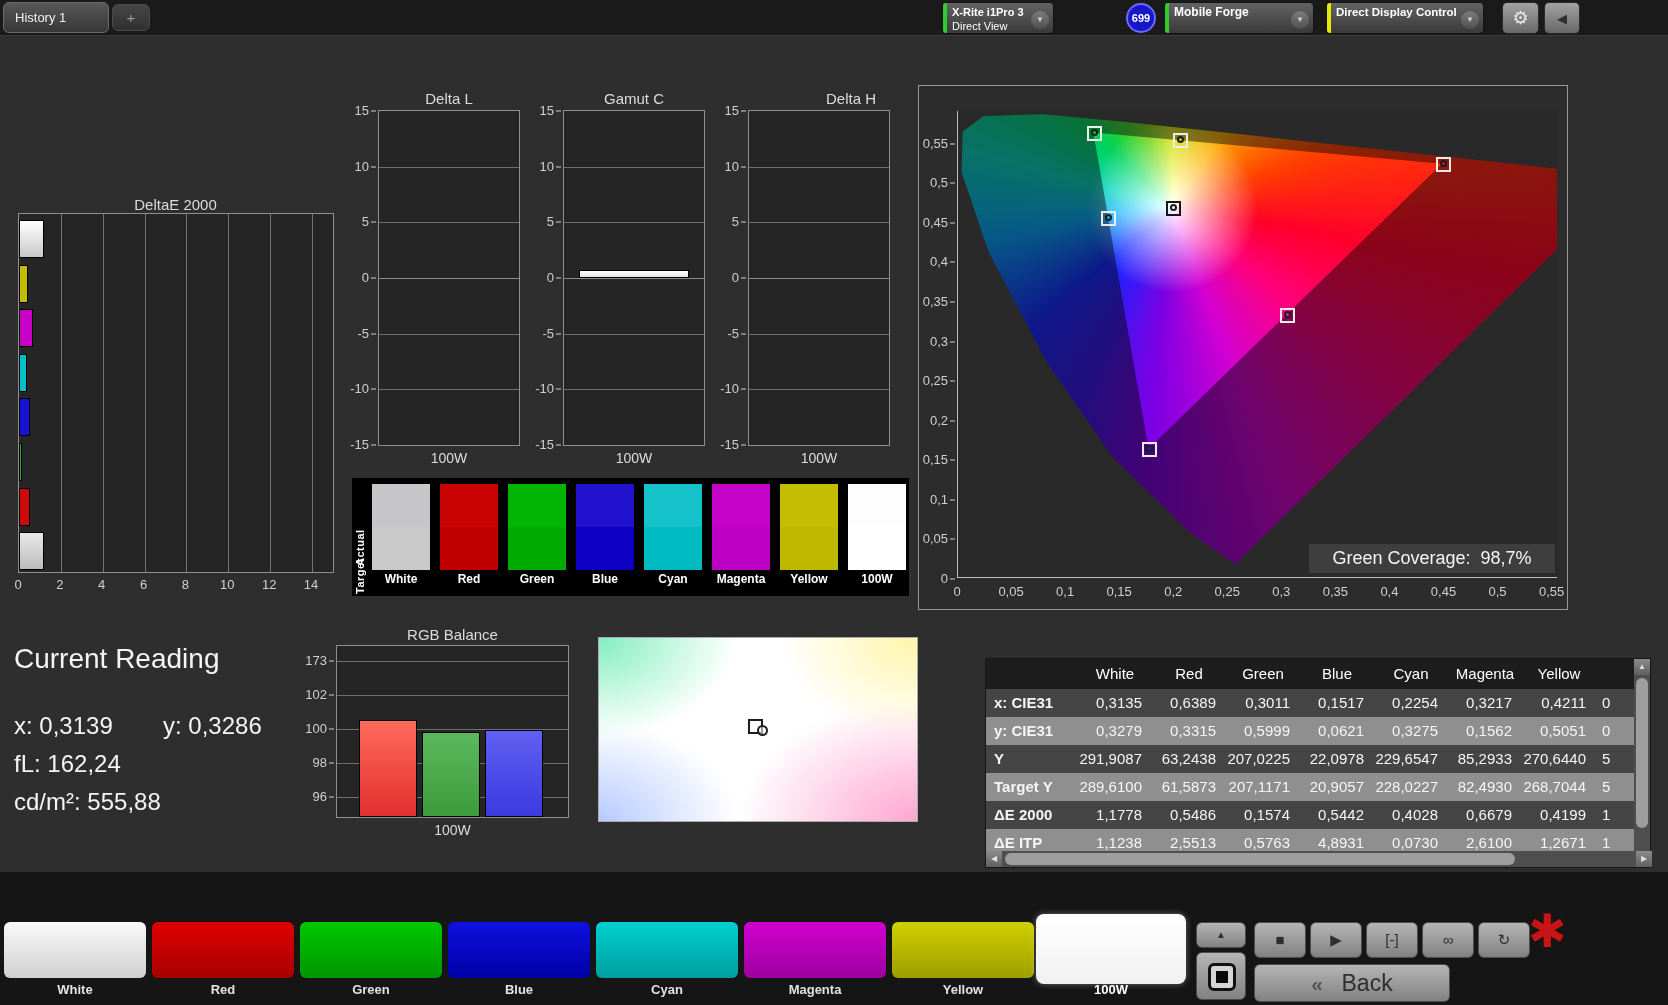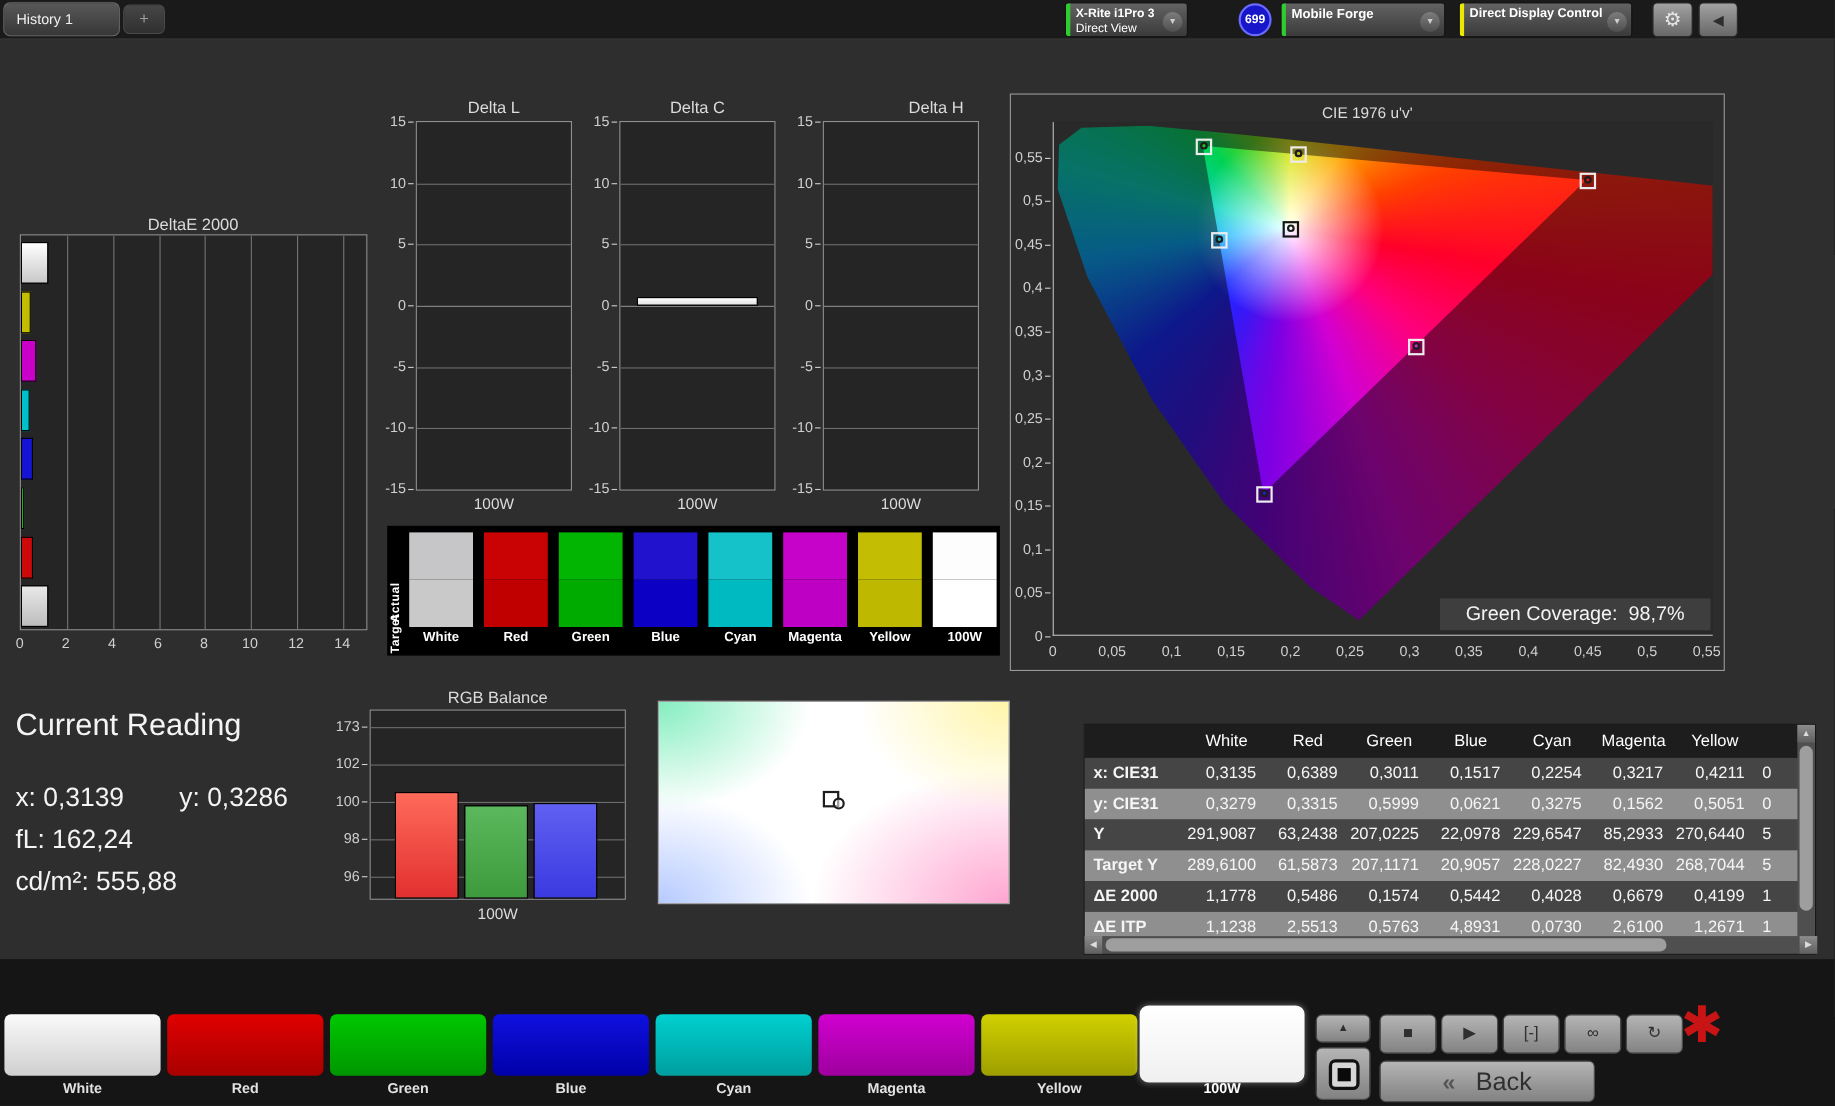--- a/index.html
+++ b/index.html
@@ -121,21 +121,21 @@
 </style>
 </head>
 <body>
 
 <div class="app">
 
   <div class="abs topbar"></div>
   <div class="abs tab">History 1</div>
   <div class="abs addtab">+</div>
 
-  <div class="abs drop" style="left:968px;width:112px;">
+  <div class="abs drop" style="left:942px;width:112px;">
     <div class="stripe" style="background:#2ecc2e;"></div>
     <div class="dtext">
       <div>X-Rite i1Pro 3</div>
       <div style="font-weight:normal;">Direct View</div>
     </div>
     <div class="chev">▼</div>
   </div>
   <div class="abs badge699">699</div>
 
   <div class="abs drop" style="left:1164px;width:150px;">
@@ -181,21 +181,21 @@
       <div class="ticklab xl" style="left: 41.8667px; top: 0px;">2</div>
       <div class="ticklab xl" style="left: 83.7333px; top: 0px;">4</div>
       <div class="ticklab xl" style="left: 125.6px; top: 0px;">6</div>
       <div class="ticklab xl" style="left: 167.467px; top: 0px;">8</div>
       <div class="ticklab xl" style="left: 209.333px; top: 0px;">10</div>
       <div class="ticklab xl" style="left: 251.2px; top: 0px;">12</div>
       <div class="ticklab xl" style="left: 293.067px; top: 0px;">14</div>
     </div>
 
   <div class="abs ctitle" style="left:378px;top:90px;width:142px;">Delta L</div>
-  <div class="abs ctitle" style="left:563px;top:90px;width:142px;">Delta C</div>
+  <div class="abs ctitle" style="left:563px;top:90px;width:142px;">Gamut C</div>
   <div class="abs ctitle" style="left:780px;top:90px;width:142px;">Delta H</div>
   <div class="abs plot" id="dl-plot" style="left:378px;top:110px;width:142px;height:336px;">
       <div class="gridh" style="top: 55.6667px;"></div>
       <div class="gridh" style="top: 111.333px;"></div>
       <div class="gridh" style="top: 167px; background: rgb(138, 138, 138);"></div>
       <div class="gridh" style="top: 222.667px;"></div>
       <div class="gridh" style="top: 278.333px;"></div>
     </div>
   <div class="abs plot" id="dc-plot" style="left:563px;top:110px;width:142px;height:336px;">
       <div class="gridh" style="top: 55.6667px;"></div>
@@ -242,21 +242,20 @@
   <div class="abs xunit" style="left:378px;top:450px;width:142px;">100W</div>
   <div class="abs xunit" style="left:563px;top:450px;width:142px;">100W</div>
   <div class="abs xunit" style="left:748px;top:450px;width:142px;">100W</div>
 
   <div class="abs strip" id="strip">
     <div class="rot" style="left:2px;top:8px;height:80px;">Actual</div>
     <div class="rot" style="left:2px;top:62px;height:54px;">Target</div>
   </div>
 
   <div class="abs ciepanel">
-    <div class="ctitle" style="position:absolute;left:0;top:8px;width:100%;font-size:14px;">CIE 1976 u'v'</div>
     <div class="cieplot" id="cie-plot">
       <div class="shoe" id="shoe" style="clip-path: polygon(0.6% 13.1%, 0.8% 4.4%, 4.2% 1.1%, 14.3% 0.7%, 27.6% 2.3%, 47.3% 5%, 72.7% 8.6%, 93.7% 11.5%, 112.3% 14.2%, 46.3% 97.2%, 38.9% 90.7%, 25.9% 74.4%, 14.9% 54.1%, 5.1% 30.2%);"></div>
       <div class="shoe2" id="shoe2" style="clip-path: polygon(80.8% 11.3%, 22.6% 4.6%, 31.8% 72.5%);"></div>
     <div class="marker dark" style="left: 207.919px; top: 89.6453px;">
           <div class="dot" style="background: rgb(255, 255, 255);"></div>
         </div>
         <div class="marker" style="left: 477.649px; top: 45.7156px;">
           <div class="dot" style="background: rgb(208, 24, 24);"></div>
         </div>
         <div class="marker" style="left: 128.676px; top: 14.6878px;">

